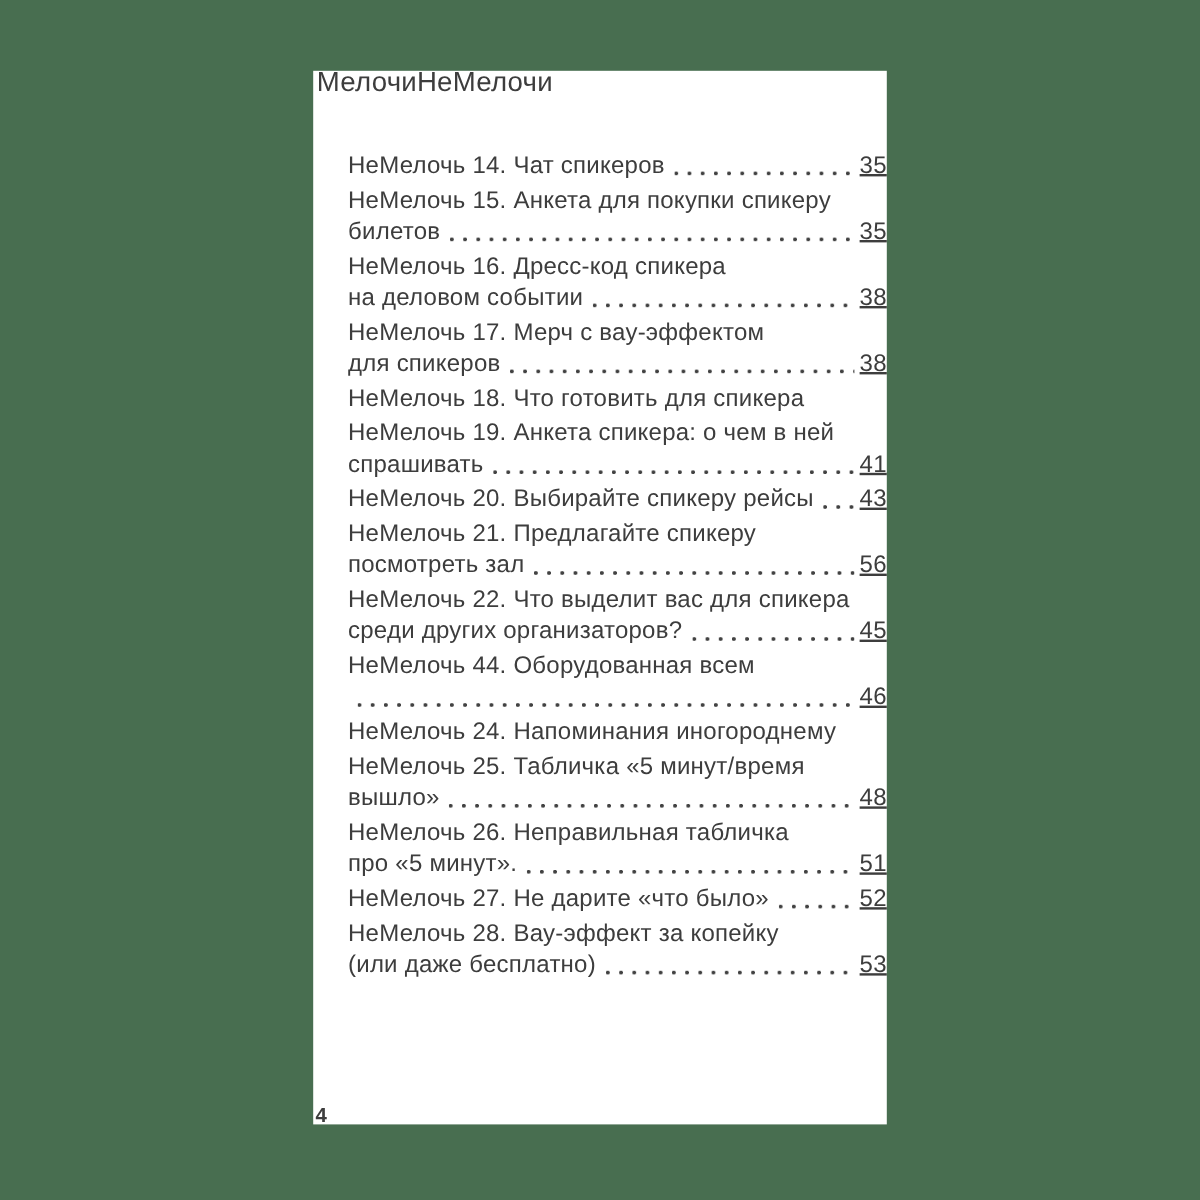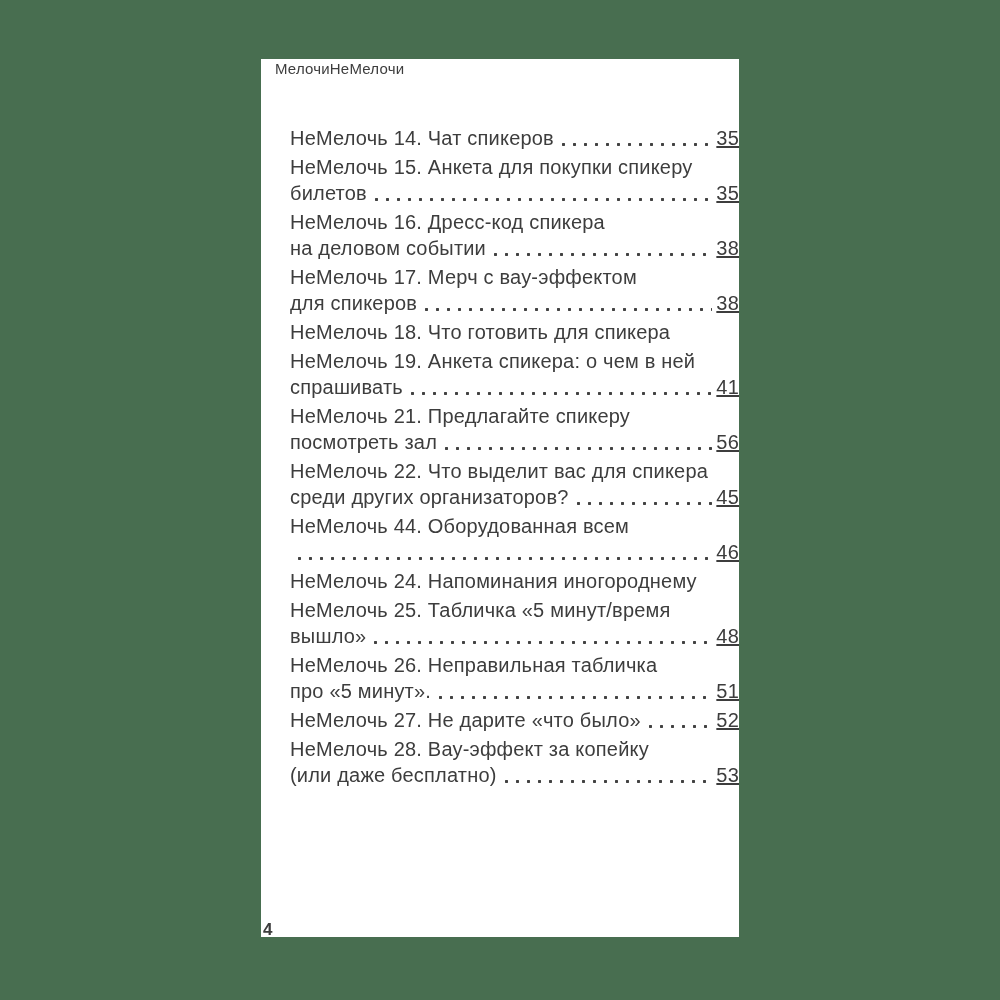--- a/index.html
+++ b/index.html
@@ -19,23 +19,23 @@
   }
   .page {
     position: absolute;
     left: 261px;
     top: 59px;
     width: 478px;
     height: 878px;
     background: #ffffff;
   }
   .running-header {
-    font-size: 15px;
+    font-size: 23px;
     line-height: 19px;
-    padding-left: 14px;
+    padding-left: 3px;
     letter-spacing: 0.2px;
   }
   .toc {
     margin: 47px 0 0 29px;
   }
   .entry {
     font-size: 20px;
     line-height: 26px;
     letter-spacing: 0.2px;
     margin-bottom: 3px;
@@ -130,20 +130,28 @@
 
   <div class="entry">
     <div class="l1">НеМелочь 19. Анкета спикера: о чем в ней</div>
     <div class="lrow">
       <span class="t">спрашивать</span>
       <span class="dots"></span>
       <span class="pg">41</span>
     </div>
   </div>
 
+  <div class="entry">
+
+    <div class="lrow">
+      <span class="t">НеМелочь 20. Выбирайте спикеру рейсы</span>
+      <span class="dots"></span>
+      <span class="pg">43</span>
+    </div>
+  </div>
 
   <div class="entry">
     <div class="l1">НеМелочь 21. Предлагайте спикеру</div>
     <div class="lrow">
       <span class="t">посмотреть зал</span>
       <span class="dots"></span>
       <span class="pg">56</span>
     </div>
   </div>
 

